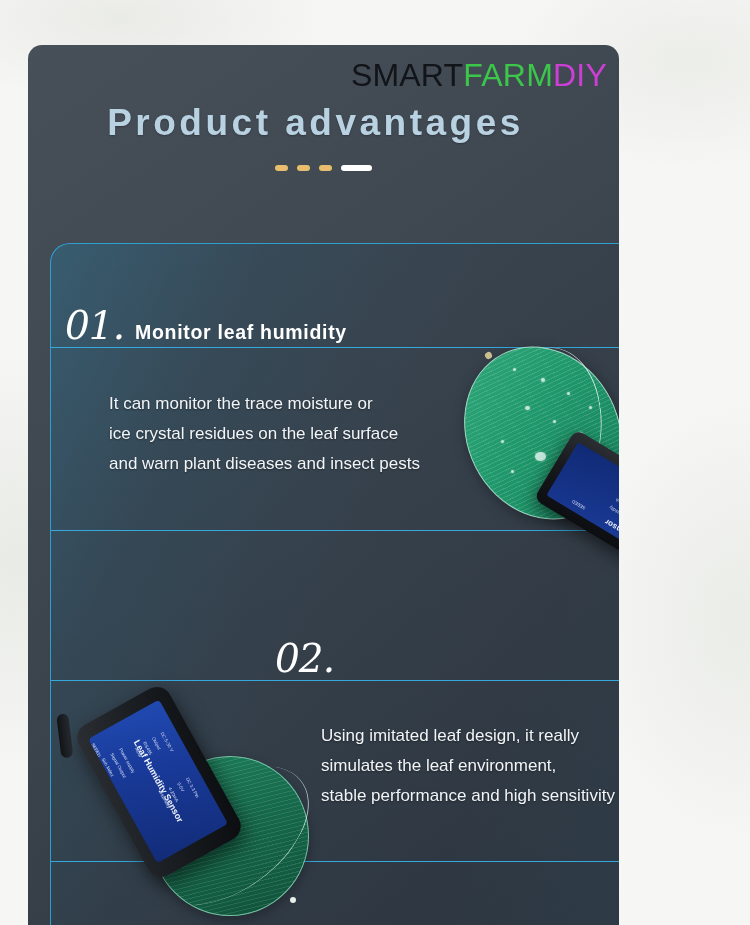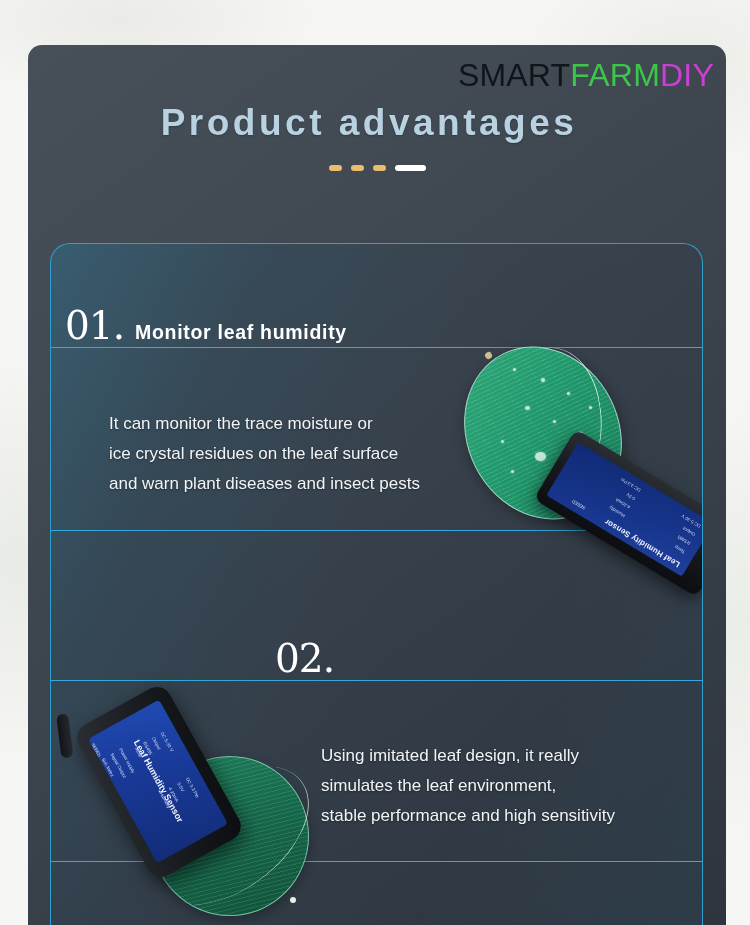--- a/index.html
+++ b/index.html
@@ -27,21 +27,21 @@
       radial-gradient(ellipse 220px 320px at 740px 620px, rgba(200,208,196,.26), transparent 70%),
       radial-gradient(ellipse 300px 140px at 300px 910px, rgba(202,210,198,.22), transparent 70%);
     pointer-events: none;
   }
 
   
   .panel {
     position: absolute;
     left: 28px;
     top: 45px;
-    width: 698px;
+    width: 591px;
     height: 880px;
     background: linear-gradient(145deg, #474f58 0%, #414953 28%, #3a424c 55%, #333b45 80%, #2e353e 100%);
     border-radius: 14px 14px 0 0;
     overflow: hidden;
   }
 
   
   .brand {
     position: absolute;
     right: 12px;
@@ -107,20 +107,21 @@
   .section { position: absolute; left: 0; width: 100%; }
 
   .sec-head {
     position: absolute;
     display: flex;
     align-items: baseline;
     white-space: nowrap;
   }
   .num {
     font-family: "DejaVu Serif", serif;
+    font-style: italic;
     font-size: 39px;
     font-weight: 400;
     color: #ffffff;
     letter-spacing: -1px;
     line-height: 1;
   }
   .head-text {
     font-size: 19.5px;
     font-weight: bold;
     color: #ffffff;
@@ -134,21 +135,20 @@
     background: #35a8dd;
   }
 
   .body-text {
     position: absolute;
     font-size: 17px;
     line-height: 30px;
     color: #f2f5f7;
     white-space: pre-line;
     text-shadow: 0 1px 2px rgba(0,0,0,.4);
-    margin-top: 20px;
   }
 
   
   .photo1 {
     position: absolute;
     left: 398px;
     top: 100px;
     width: 285px;
     height: 240px;
   }

